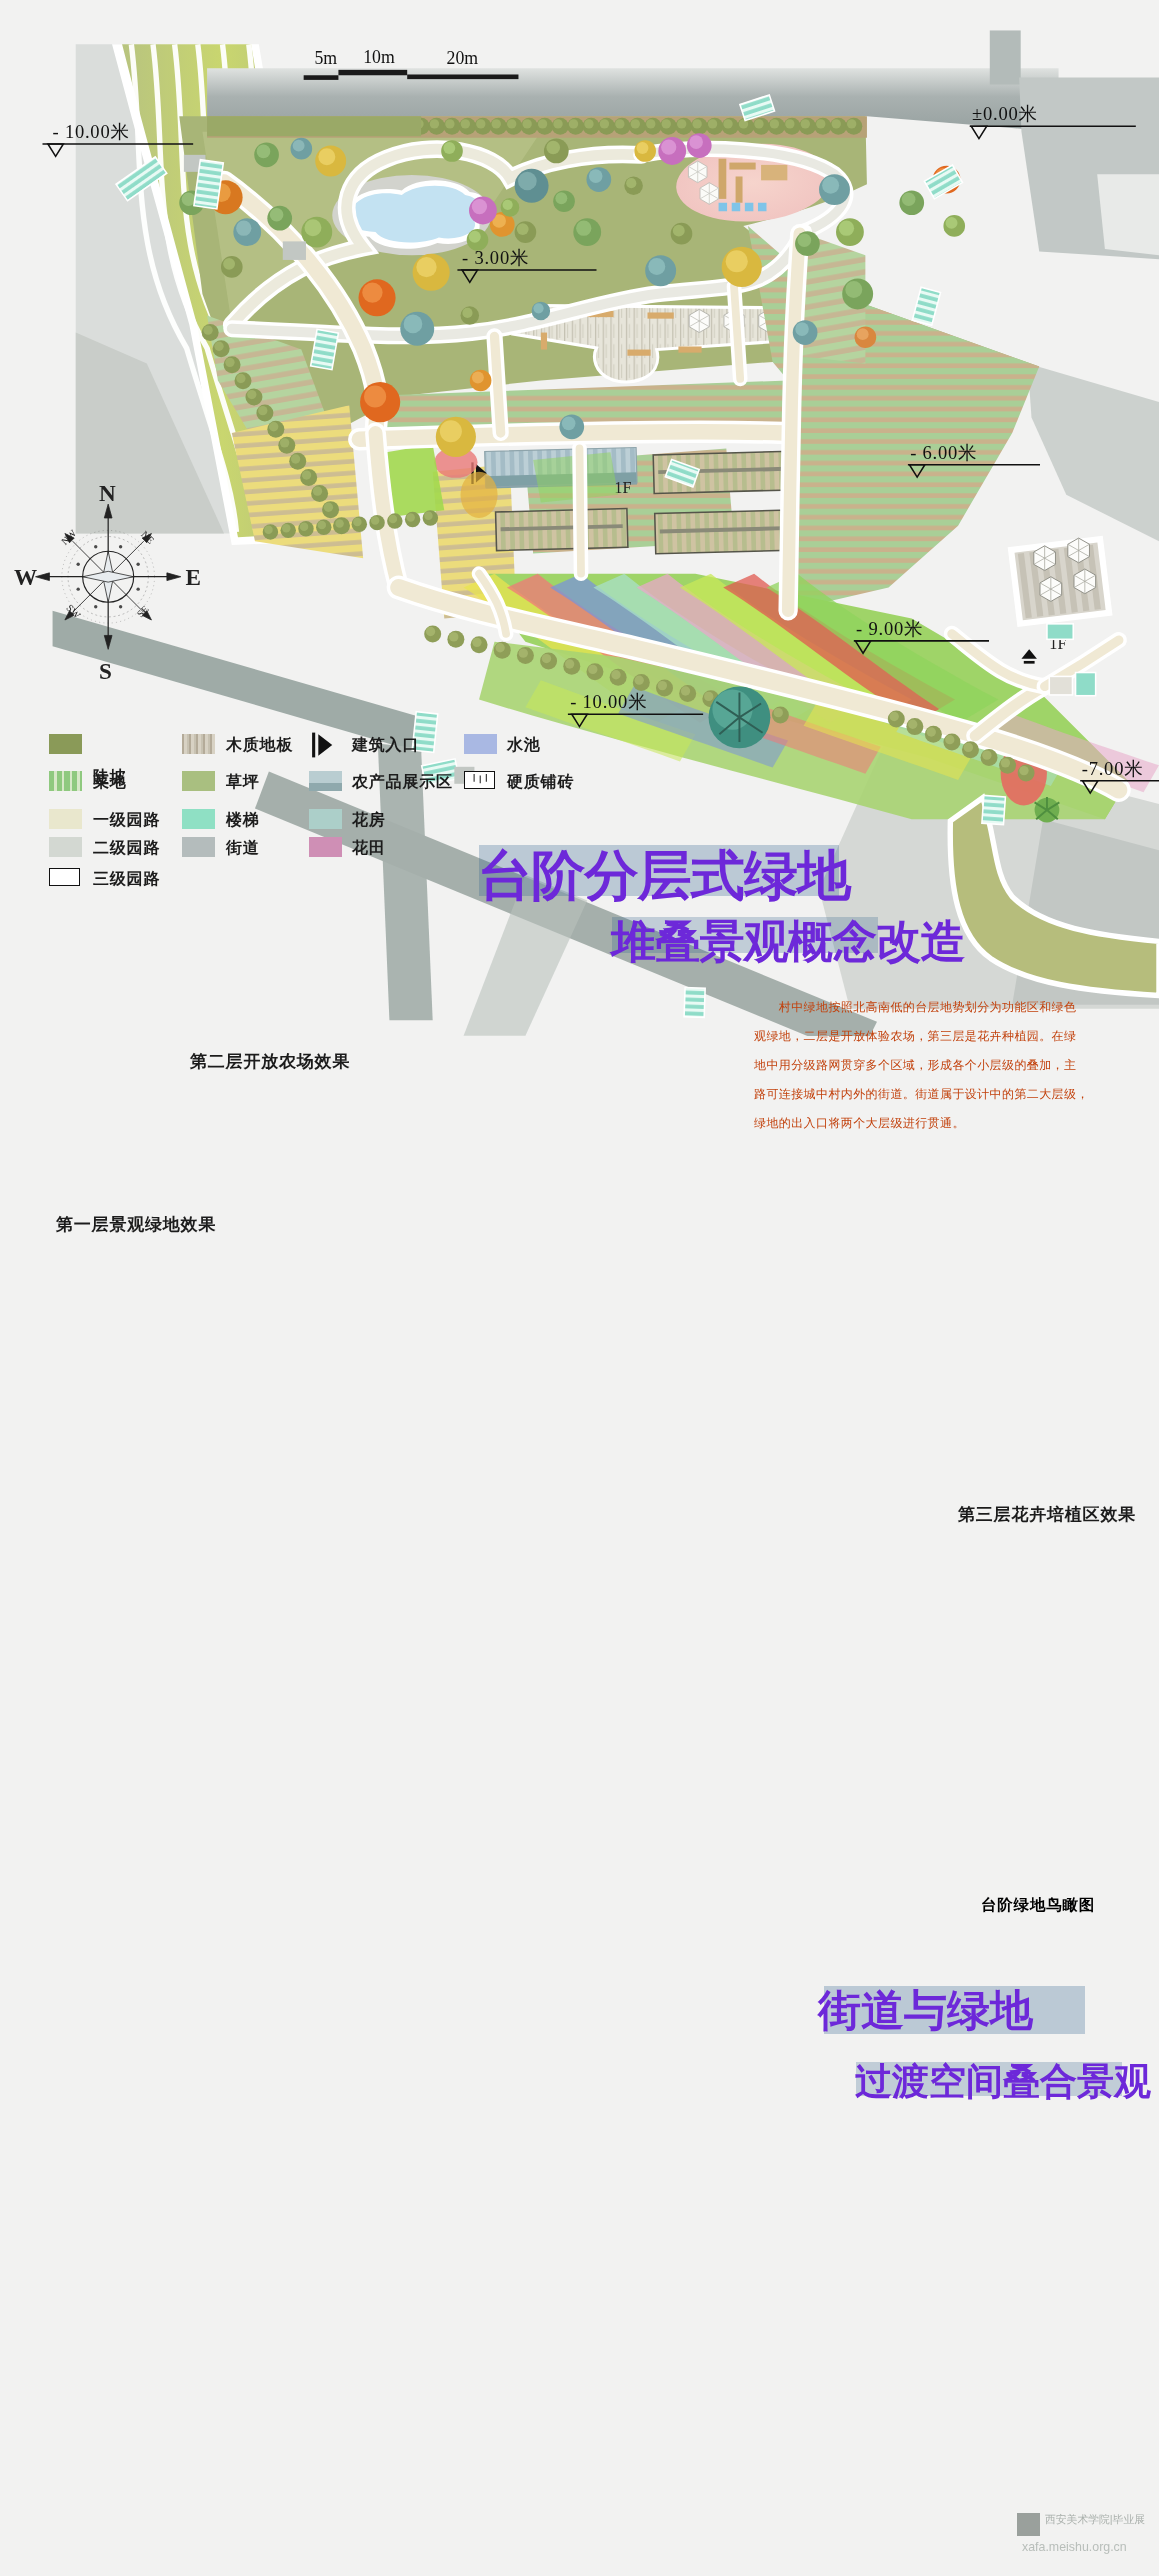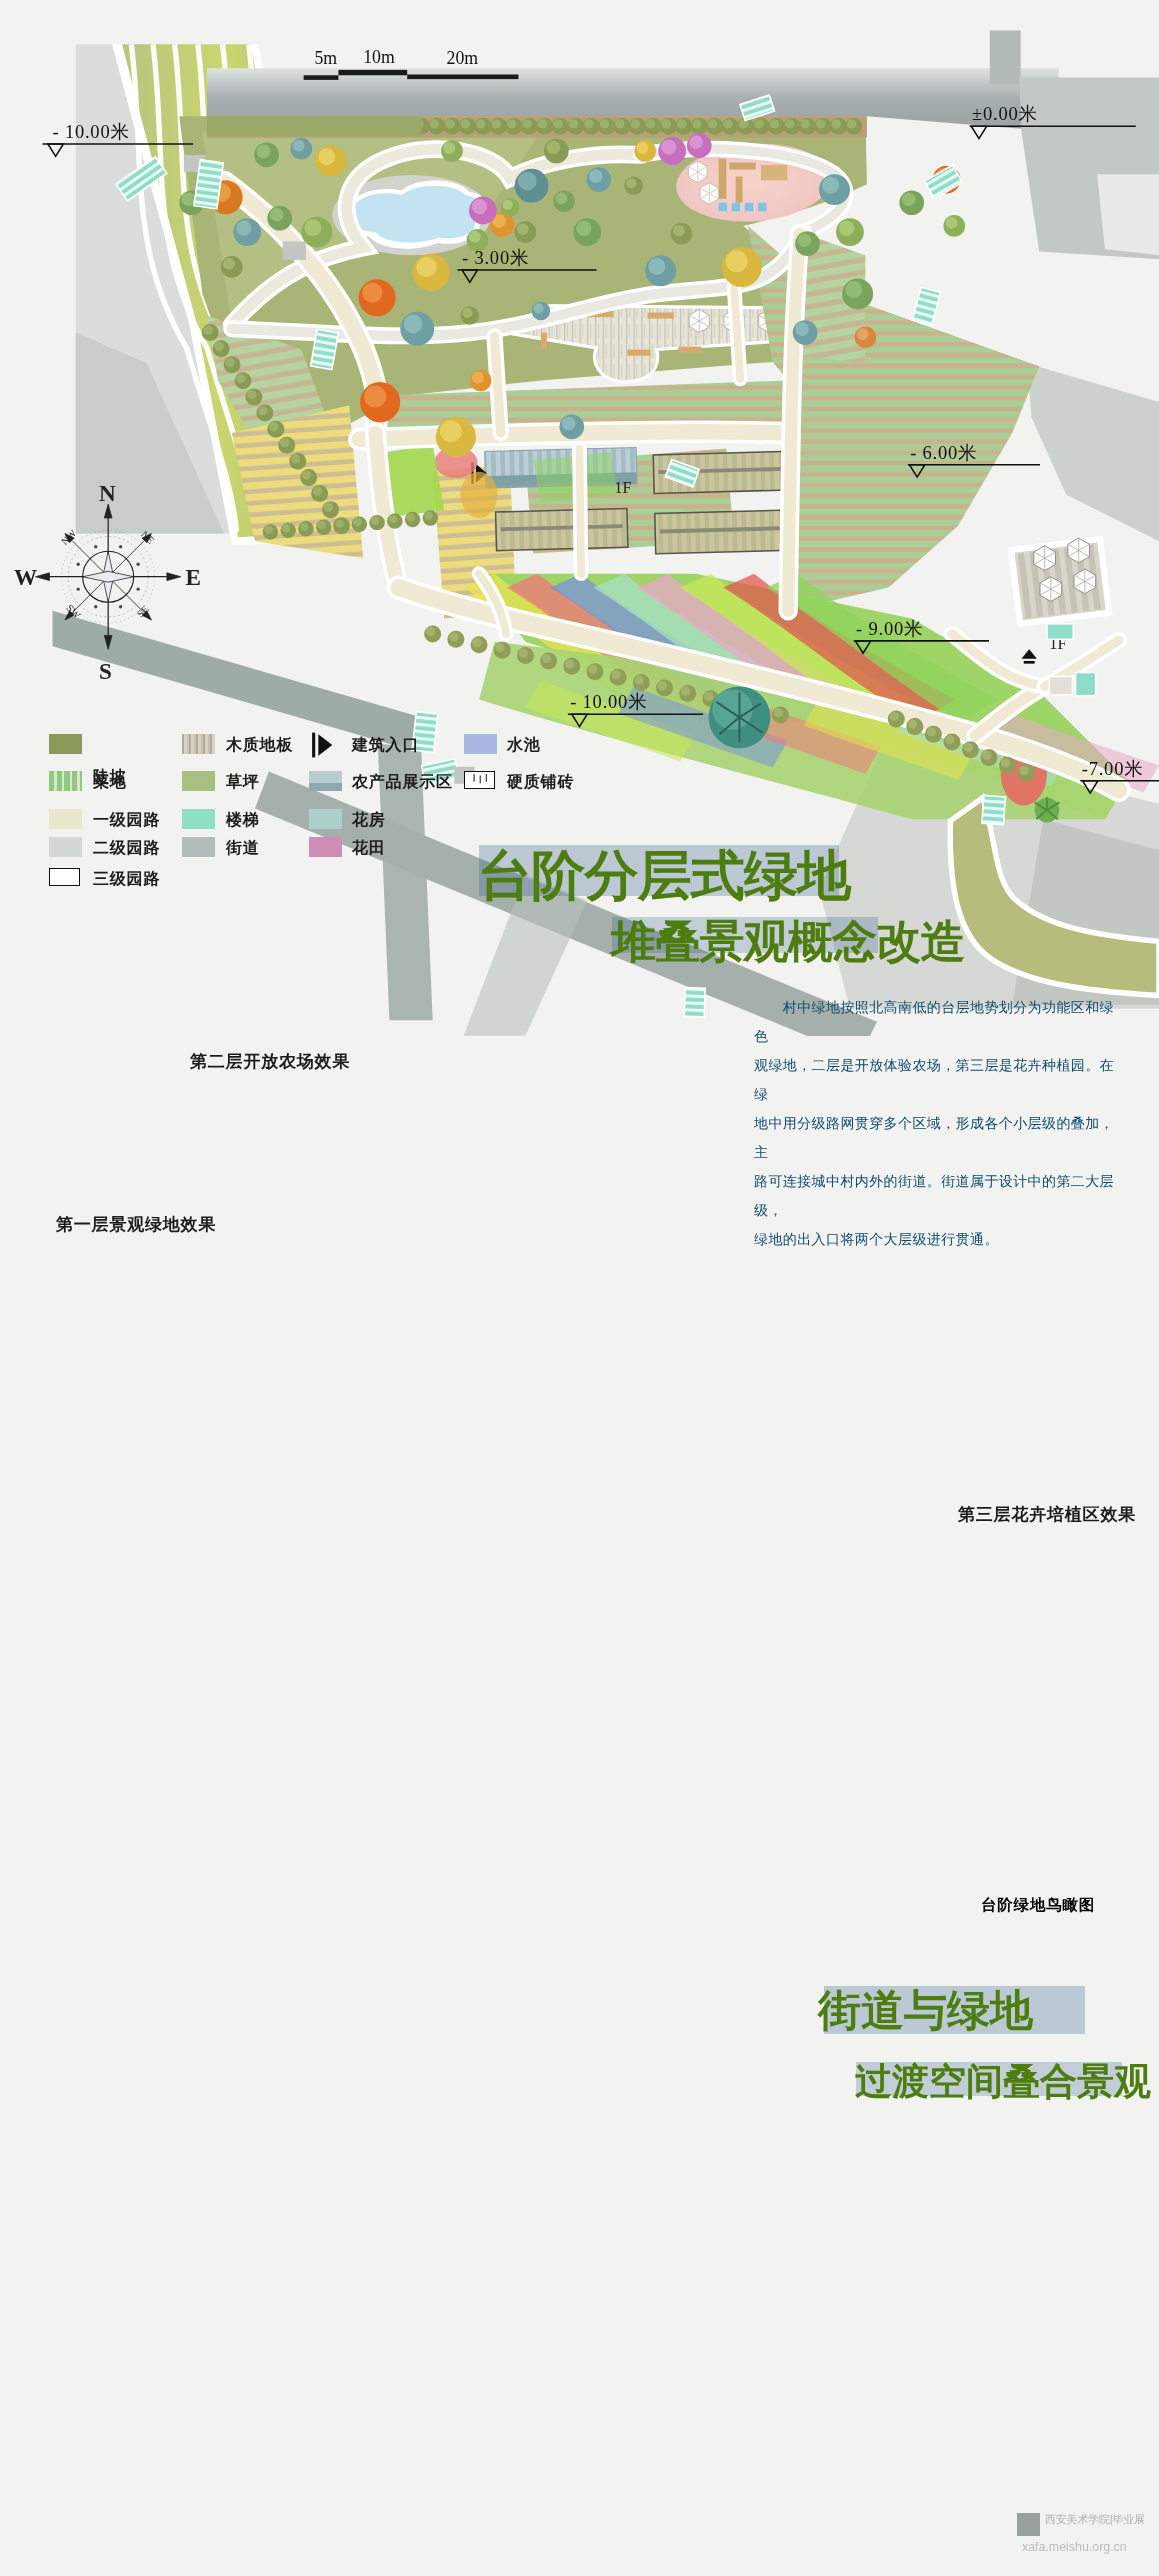--- a/index.html
+++ b/index.html
@@ -1,18 +1,18 @@
 <!DOCTYPE html>
 <html style="font-size:12.4px"><head><meta charset="utf-8"><style>
 html,body{margin:0;padding:0}
 body{width:1159px;height:2576px;position:relative;background:#f2f2f1;font-family:"Liberation Sans",sans-serif;overflow:hidden}
 .abs{position:absolute}
 .lg{font-size:16px;font-weight:bold;color:#1c1c1c;letter-spacing:0.8px}
 .lbl{font-size:17px;font-weight:bold;color:#1c1c1c;letter-spacing:0.8px}
-.bigtitle{font-family:"Liberation Serif",serif;font-weight:bold;color:#4d7c0f}
+.bigtitle{font-family:"Liberation Serif",serif;font-weight:bold;color:#6d28d9}
 </style></head><body>
 <svg width="1159" height="1036" viewBox="0 0 1500 1340" style="position:absolute;left:0;top:0">
     <defs>
 <linearGradient id="stg" x1="0" y1="0" x2="0" y2="1">
  <stop offset="0" stop-color="#dfe2e0"></stop>
         <stop offset="0.45" stop-color="#a9b1b0"></stop>
         <stop offset="1" stop-color="#97a1a0"></stop>
 </linearGradient>
 <linearGradient id="slopeg" x1="0" y1="0" x2="1" y2="0">
  <stop offset="0" stop-color="#b8c47f"></stop>
@@ -618,21 +618,21 @@
 <div class="abs" style="left:464px;top:771px;width:33px;height:20px;background:#fff;border:1.9px solid #111;height:16px;width:29px"></div>
 <svg class="abs" style="left:468px;top:774px" width="26" height="12.4" viewBox="0 0 34 16">
     <path d="M8,0 L8,10 M16,2 L16,12 M24,0 L24,10" stroke="#333" stroke-width="1.5"></path>
   </svg>
 <div class="abs lg" style="left:507px;top:735px">水池</div>
 <div class="abs lg" style="left:507px;top:772px">硬质铺砖</div>
 <div class="abs" style="left:479px;top:845px;width:360px;height:51px;background:rgba(46,96,141,0.28)"></div>
 <div class="abs bigtitle" style="left:478px;top:840px;font-size:54px;letter-spacing:-0.8px">台阶分层式绿地</div>
 <div class="abs" style="left:612px;top:917px;width:266px;height:36px;background:rgba(46,96,141,0.25)"></div>
 <div class="abs bigtitle" style="left:611px;top:912px;font-size:45px;letter-spacing:-0.8px">堆叠景观概念改造</div>
-<div class="abs" style="left:754px;top:993px;width:363px;font-size:14px;line-height:29px;color:#0c4a6e;letter-spacing:0.4px">
+<div class="abs" style="left:754px;top:993px;width:363px;font-size:12px;line-height:29px;color:#c2410c;letter-spacing:0.4px">
     <div>　　村中绿地按照北高南低的台层地势划分为功能区和绿色</div>
     <div>观绿地，二层是开放体验农场，第三层是花卉种植园。在绿</div>
     <div>地中用分级路网贯穿多个区域，形成各个小层级的叠加，主</div>
     <div>路可连接城中村内外的街道。街道属于设计中的第二大层级，</div>
     <div>绿地的出入口将两个大层级进行贯通。</div>
   </div>
 <div class="abs lbl" style="left:190px;top:1050px">第二层开放农场效果</div>
 <div class="abs lbl" style="left:56px;top:1213px">第一层景观绿地效果</div>
 <div class="abs lbl" style="left:958px;top:1503px">第三层花卉培植区效果</div>
 <div class="abs" style="left:981px;top:1895px;font-size:15.5px;font-weight:bold;color:#000000;letter-spacing:0.8px">台阶绿地鸟瞰图</div>

